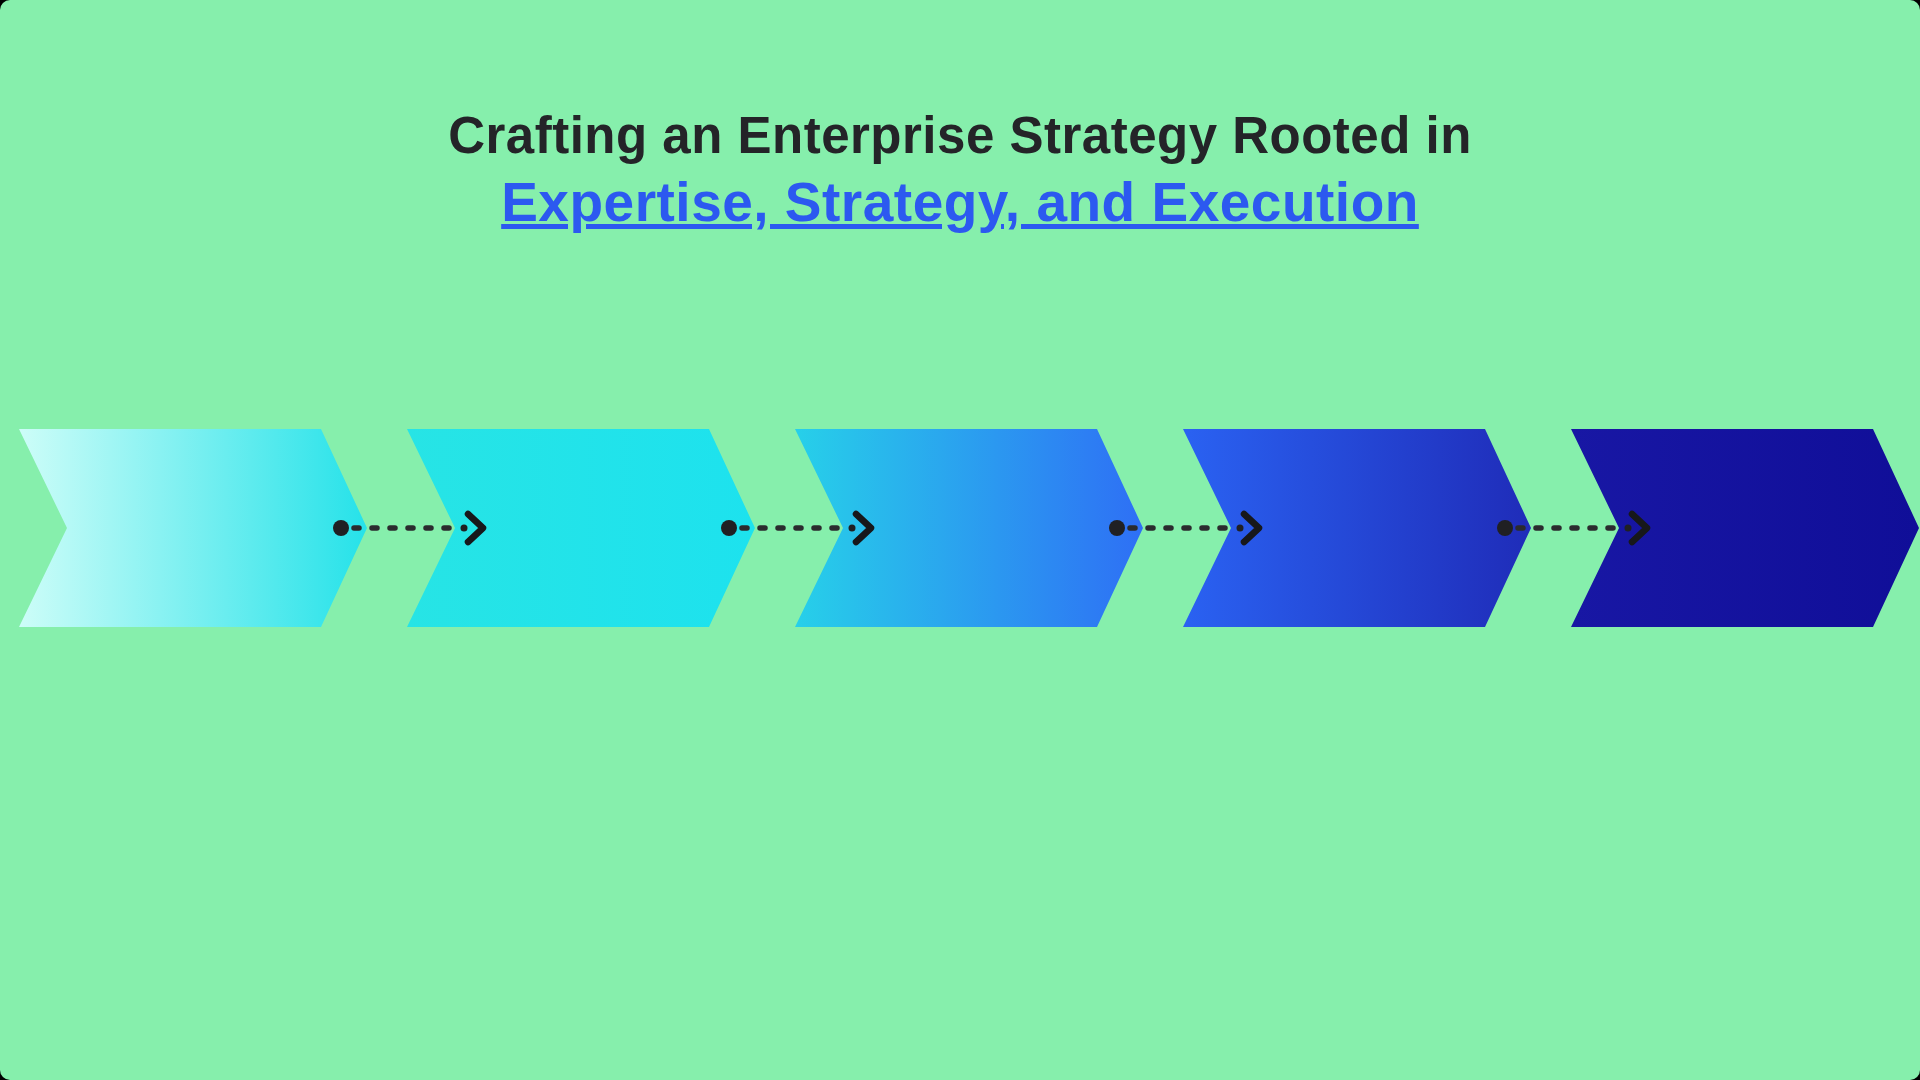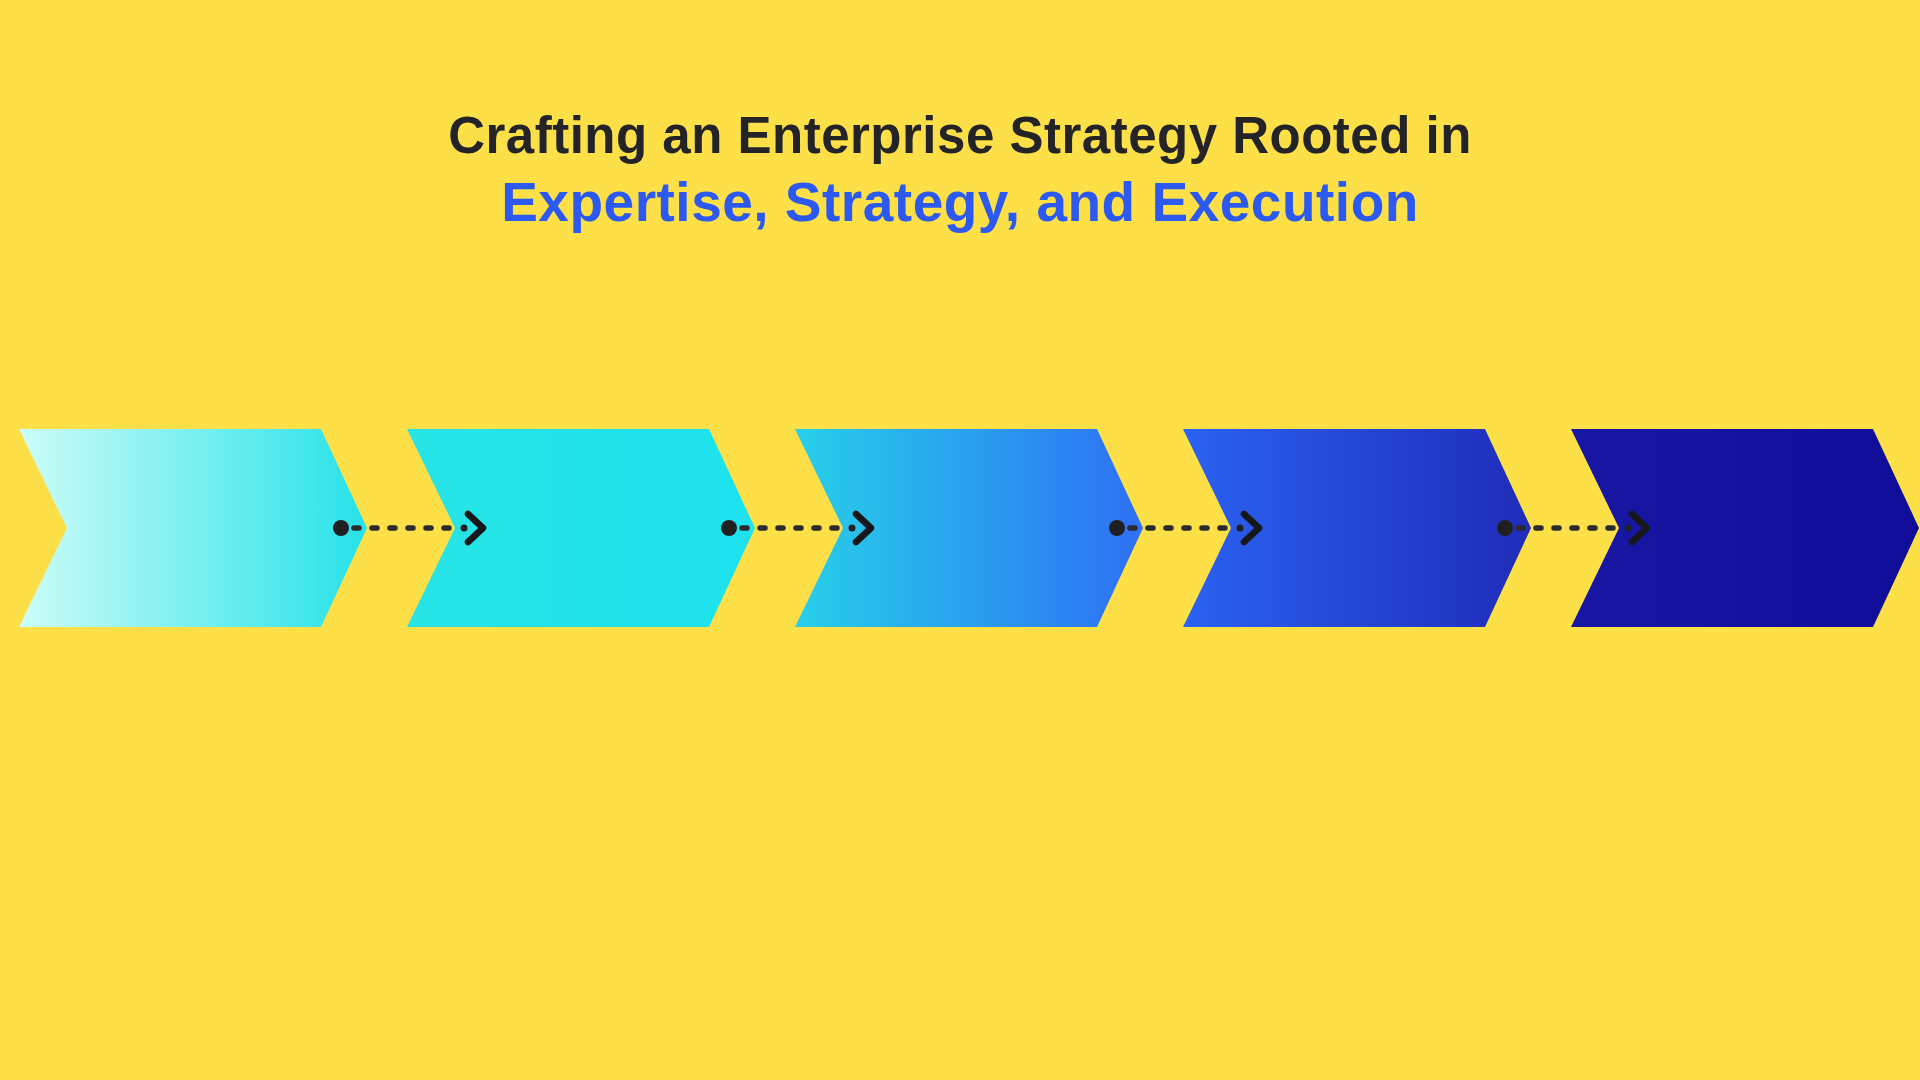--- a/index.html
+++ b/index.html
@@ -39,25 +39,25 @@
     position: absolute;
     top: 0;
     left: 0;
     width: 1920px;
     height: 1080px;
   }
 </style>
 </head>
 <body style="background: rgb(0, 0, 0);">
 
-<div class="canvas" style="background: #fde047;">
+<div class="canvas" style="background: #86efac; border-radius: 10px;">
 
   <div class="title-block">
     <div class="title-line1" style="color: rgb(36, 36, 40);">Crafting an Enterprise Strategy Rooted in</div>
-    <div class="title-line2" style="color: rgb(44, 89, 240);">Expertise, Strategy, and Execution</div>
+    <div class="title-line2" style="color: rgb(44, 89, 240); text-decoration: underline;">Expertise, Strategy, and Execution</div>
   </div>
 
   <svg id="flow-svg" class="flow-svg" viewBox="0 0 1920 1080" xmlns="http://www.w3.org/2000/svg">
       <defs>
         <linearGradient id="chev-grad-0" x1="0" y1="0" x2="1" y2="0">
           <stop offset="0%" stop-color="#cdfdf8"></stop>
           <stop offset="100%" stop-color="#26e2e9"></stop>
         </linearGradient>
         <linearGradient id="chev-grad-1" x1="0" y1="0" x2="1" y2="0">
           <stop offset="0%" stop-color="#27e4e5"></stop>

